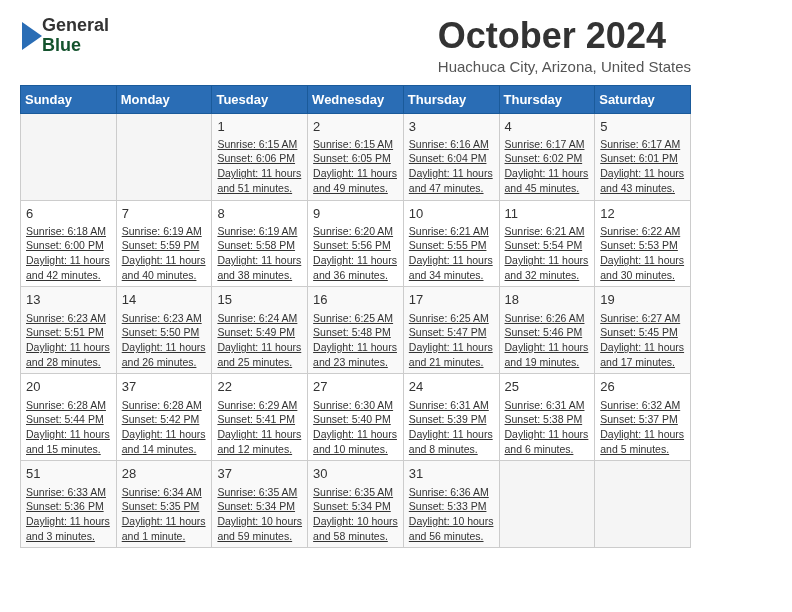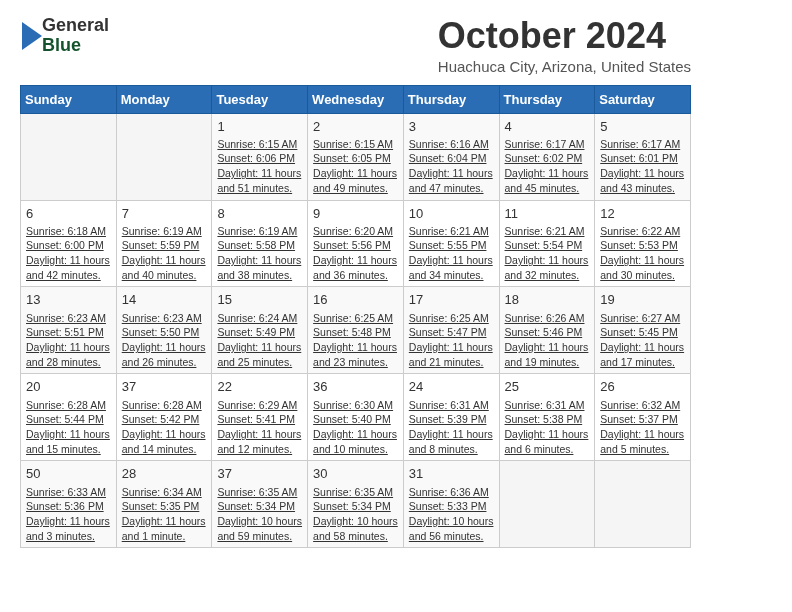--- a/index.html
+++ b/index.html
@@ -224,39 +224,39 @@
           </td>
           <td>
             <span class="day-number">37</span>
             <div class="day-info">Sunrise: 6:28 AM<br>Sunset: 5:42 PM<br>Daylight: 11 hours and 14 minutes.</div>
           </td>
           <td>
             <span class="day-number">22</span>
             <div class="day-info">Sunrise: 6:29 AM<br>Sunset: 5:41 PM<br>Daylight: 11 hours and 12 minutes.</div>
           </td>
           <td>
-            <span class="day-number">36</span>
+            <span class="day-number">27</span>
             <div class="day-info">Sunrise: 6:30 AM<br>Sunset: 5:40 PM<br>Daylight: 11 hours and 10 minutes.</div>
           </td>
           <td>
             <span class="day-number">24</span>
             <div class="day-info">Sunrise: 6:31 AM<br>Sunset: 5:39 PM<br>Daylight: 11 hours and 8 minutes.</div>
           </td>
           <td>
             <span class="day-number">25</span>
             <div class="day-info">Sunrise: 6:31 AM<br>Sunset: 5:38 PM<br>Daylight: 11 hours and 6 minutes.</div>
           </td>
           <td>
             <span class="day-number">26</span>
             <div class="day-info">Sunrise: 6:32 AM<br>Sunset: 5:37 PM<br>Daylight: 11 hours and 5 minutes.</div>
           </td>
         </tr>
         <tr>
           <td>
-            <span class="day-number">50</span>
+            <span class="day-number">51</span>
             <div class="day-info">Sunrise: 6:33 AM<br>Sunset: 5:36 PM<br>Daylight: 11 hours and 3 minutes.</div>
           </td>
           <td>
             <span class="day-number">28</span>
             <div class="day-info">Sunrise: 6:34 AM<br>Sunset: 5:35 PM<br>Daylight: 11 hours and 1 minute.</div>
           </td>
           <td>
             <span class="day-number">37</span>
             <div class="day-info">Sunrise: 6:35 AM<br>Sunset: 5:34 PM<br>Daylight: 10 hours and 59 minutes.</div>
           </td>

